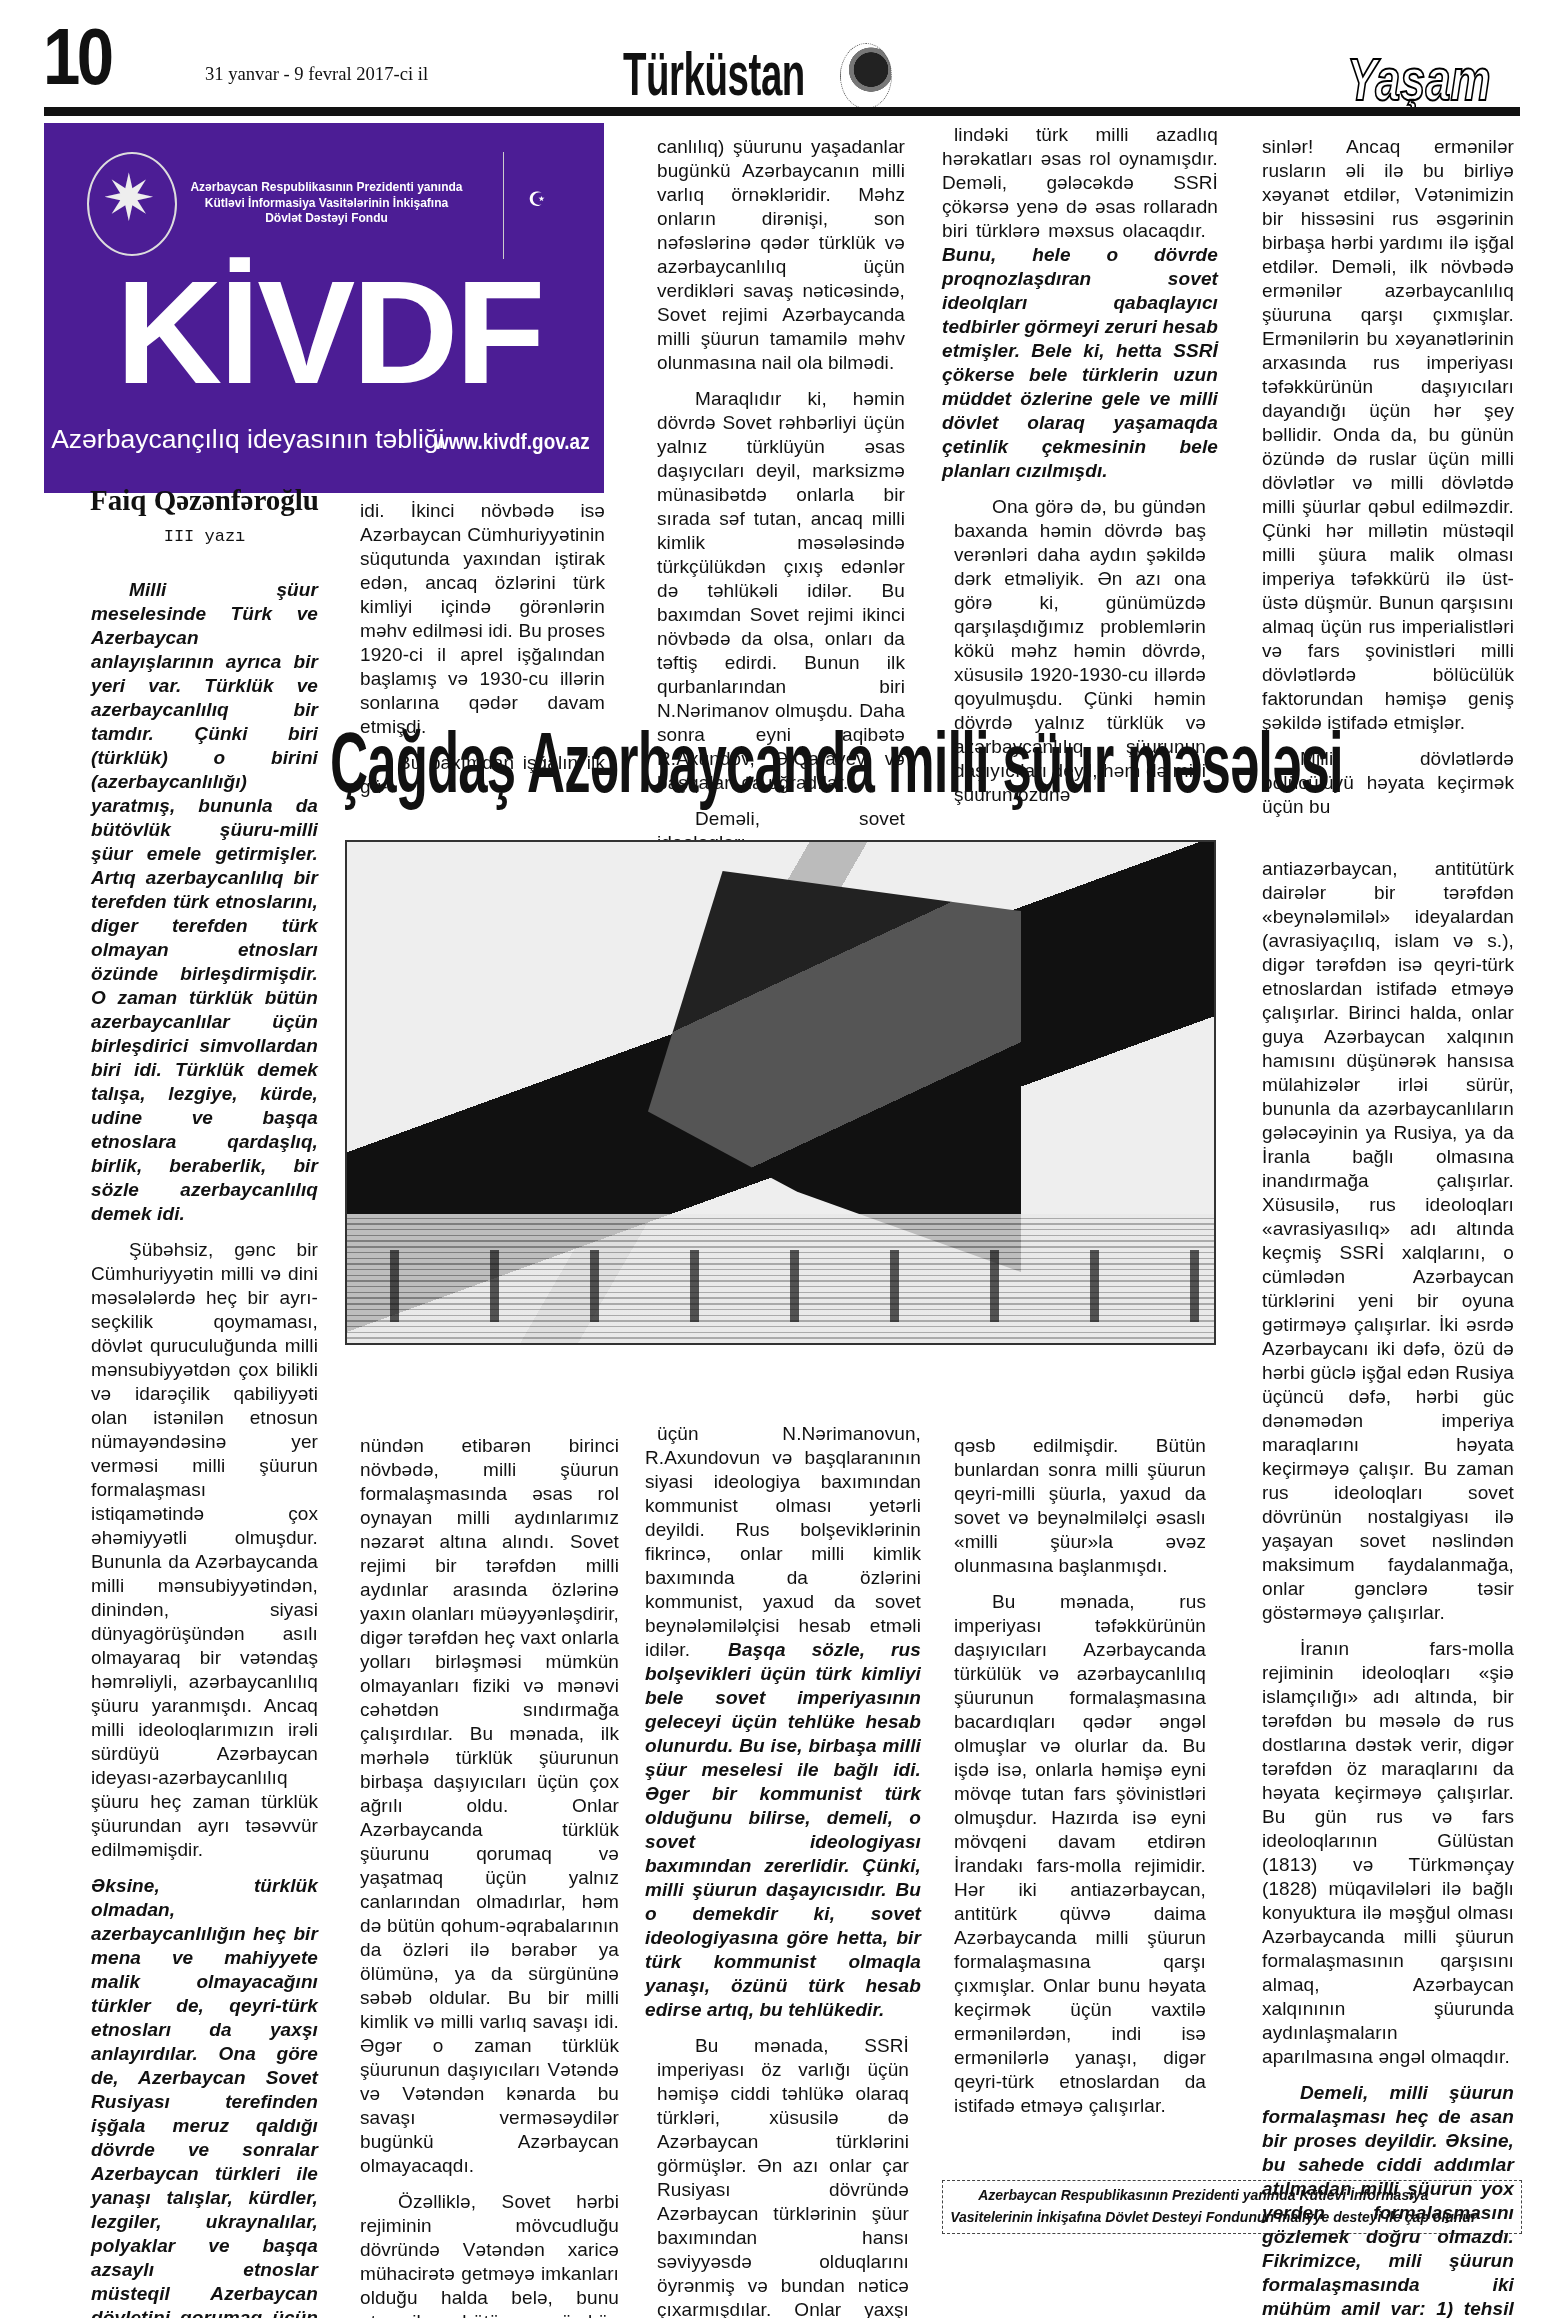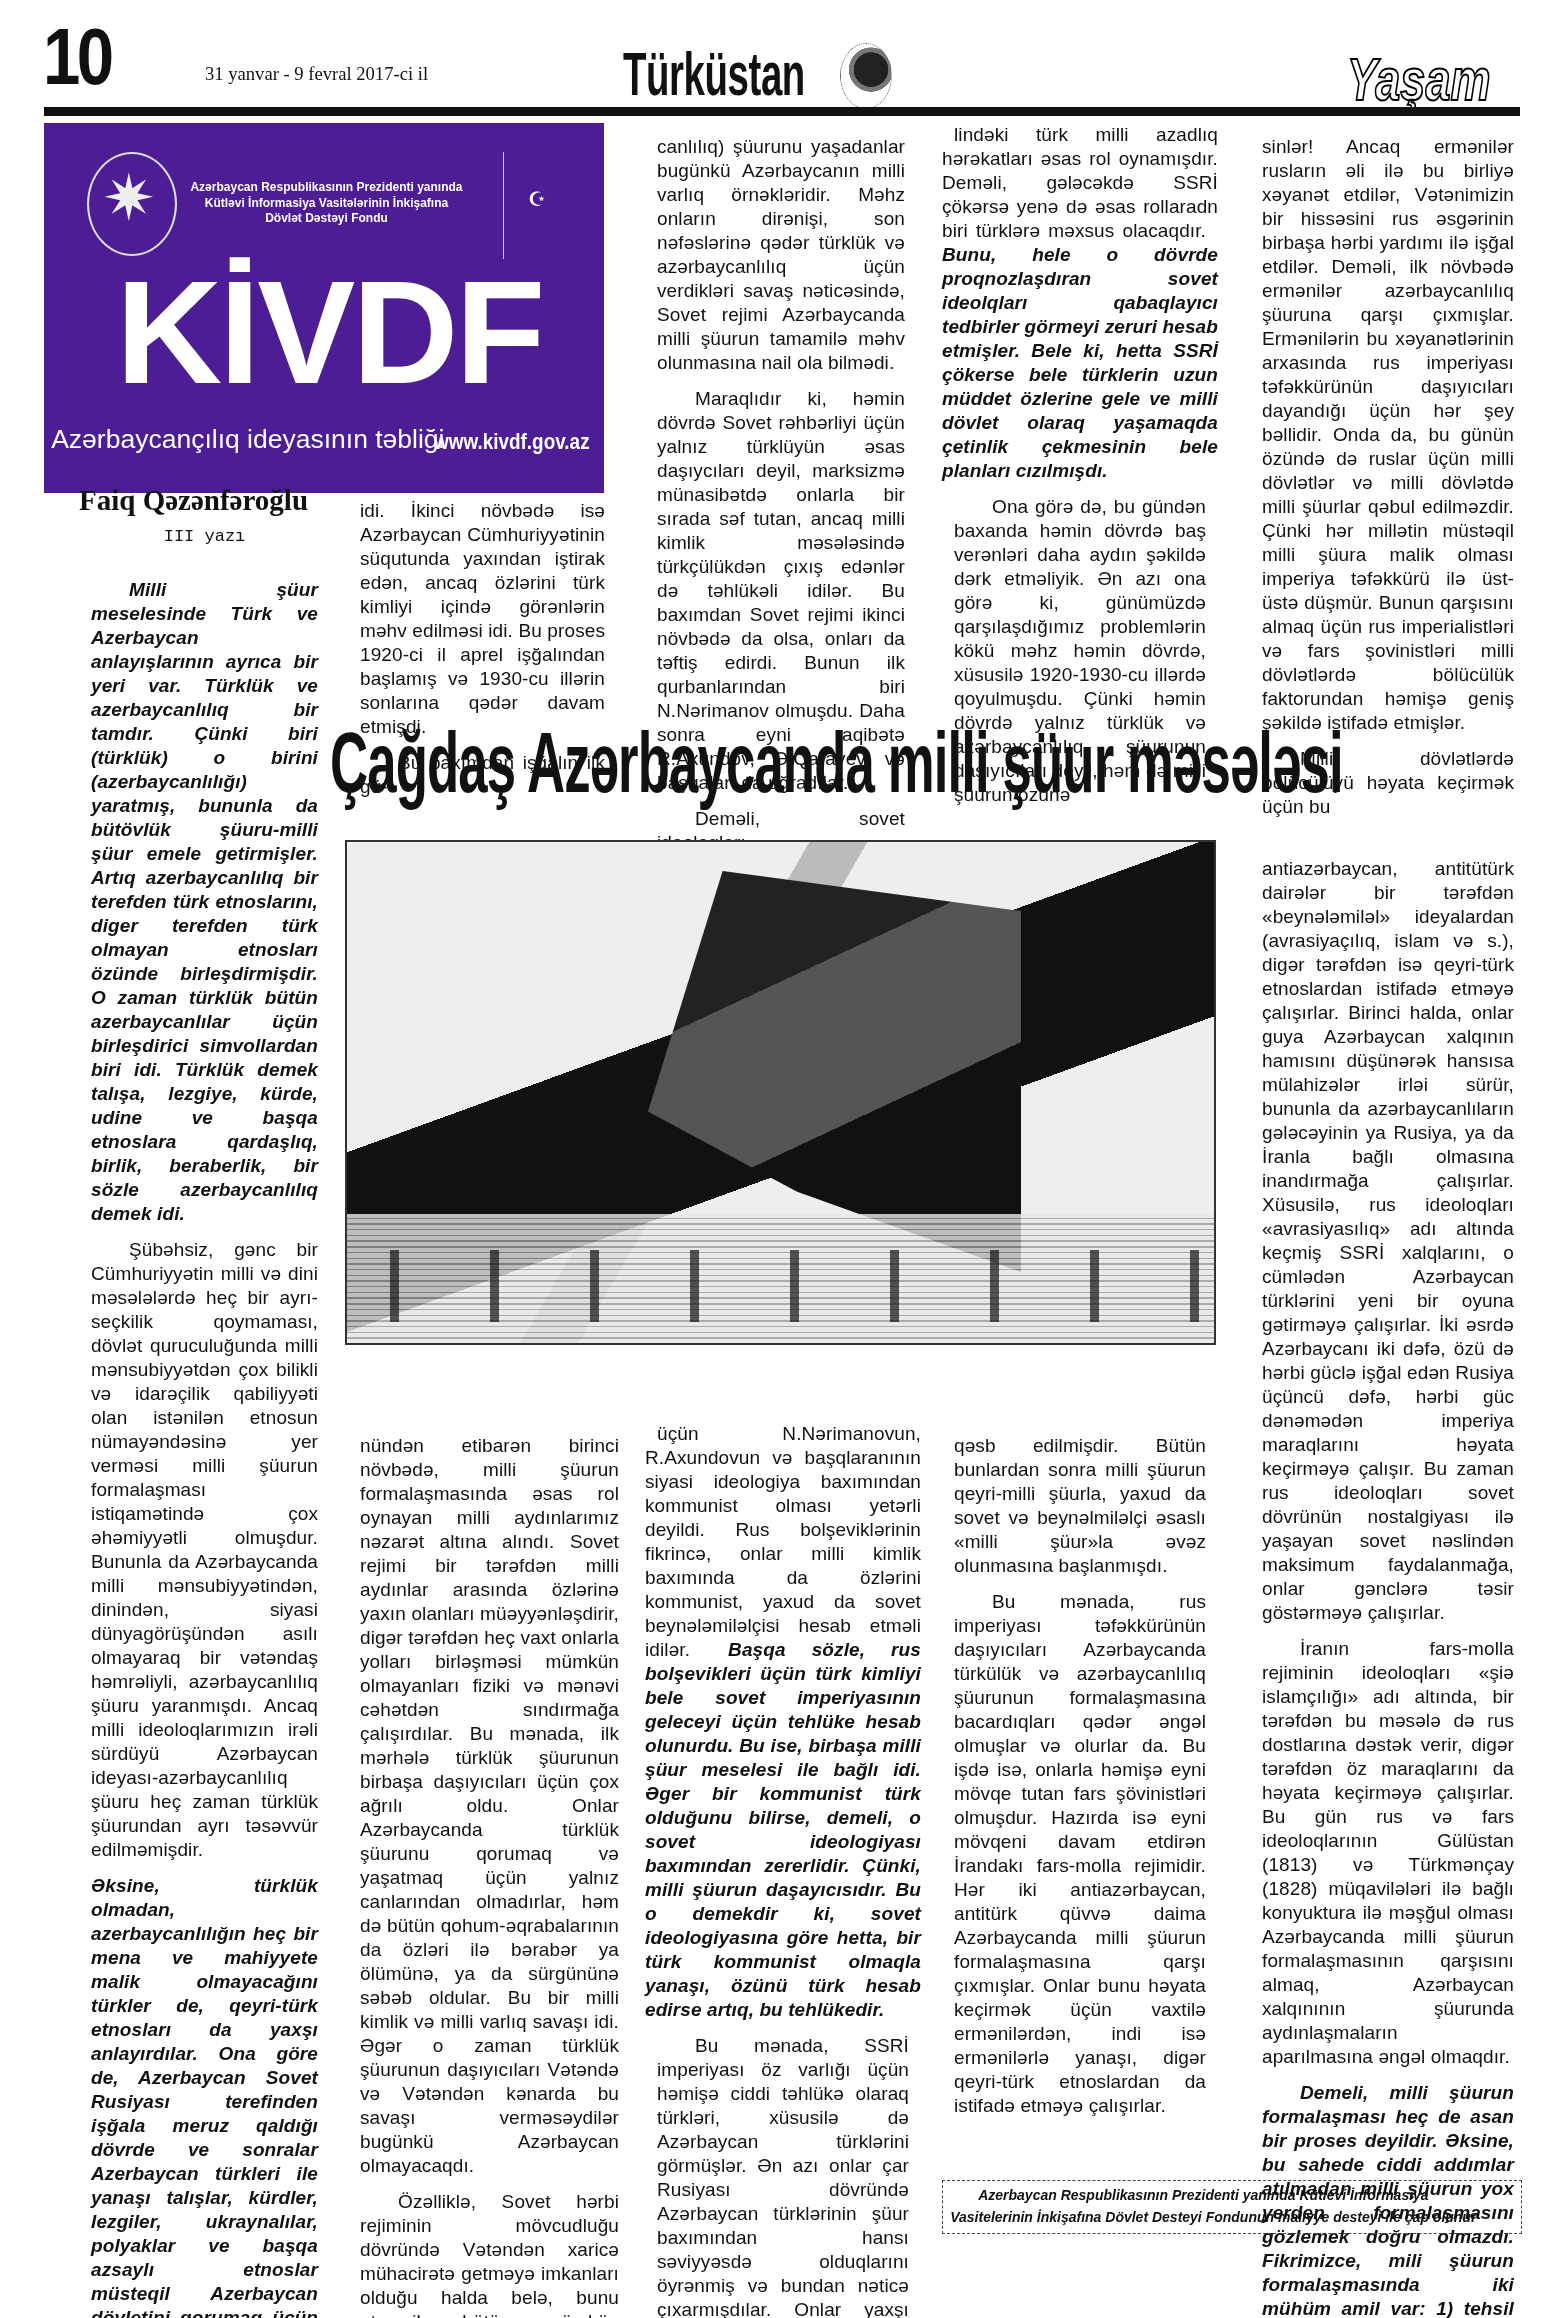--- a/index.html
+++ b/index.html
@@ -21,21 +21,21 @@
   .ad { left:44px; top:123px; width:560px; height:370px; background:#4c1d95; color:#fff; overflow:hidden; }
   .ad-emblem { left:43px; top:29px; width:86px; height:100px; border-radius:50%; border:2.1px solid #ddd; }
   .ad-emblem::after { content:"✷"; position:absolute; left:13px; top:11.5px; font-size:64px; color:#eee; line-height:1; }
   .ad-org { left:143px; top:57px; width:279px; font-size:12px; font-weight:bold; text-align:center; line-height:1.3; }
   .ad-vsep { left:459px; top:29px; width:1.4px; height:107px; background:#ccc; }
   .ad-flag { left:484px; top:64px; font-size:20px; }
   .ad-big { left:72px; top:136px; font-size:147px; font-weight:bold; letter-spacing:-2.9px; line-height:1; }
   .ad-slogan { left:7.2px; top:301px; font-size:26.5px; }
   .ad-url { left:390px; top:307px; font-size:21.5px; font-weight:bold; transform:scaleX(0.88); transform-origin:left; }
   
-  .byline { left:79px; top:484px; width:251px; font-family:"Liberation Serif", serif;
+  .byline { left:79px; top:484px; width:251px; text-align:center; font-family:"Liberation Serif", serif;
             font-weight:bold; font-size:29px; }
   .series { left:79px; top:527px; width:251px; text-align:center; font-family:Liberation Mono, monospace; font-size:17px; }
   
   .headline { left:330px; top:720px; font-size:85px; font-weight:bold; line-height:1; white-space:nowrap;
               transform:scaleX(0.62); transform-origin:left; letter-spacing:-1.4px; }
   
   .photo { left:345px; top:840px; width:871px; height:505px; border:2.1px solid #333; box-sizing:border-box;
            background:
             linear-gradient(160deg, transparent 0 38%, #111 38% 60%, transparent 60%),
             linear-gradient(120deg, #eee 0 40%, #bbb 40% 45%, #eee 45%),

